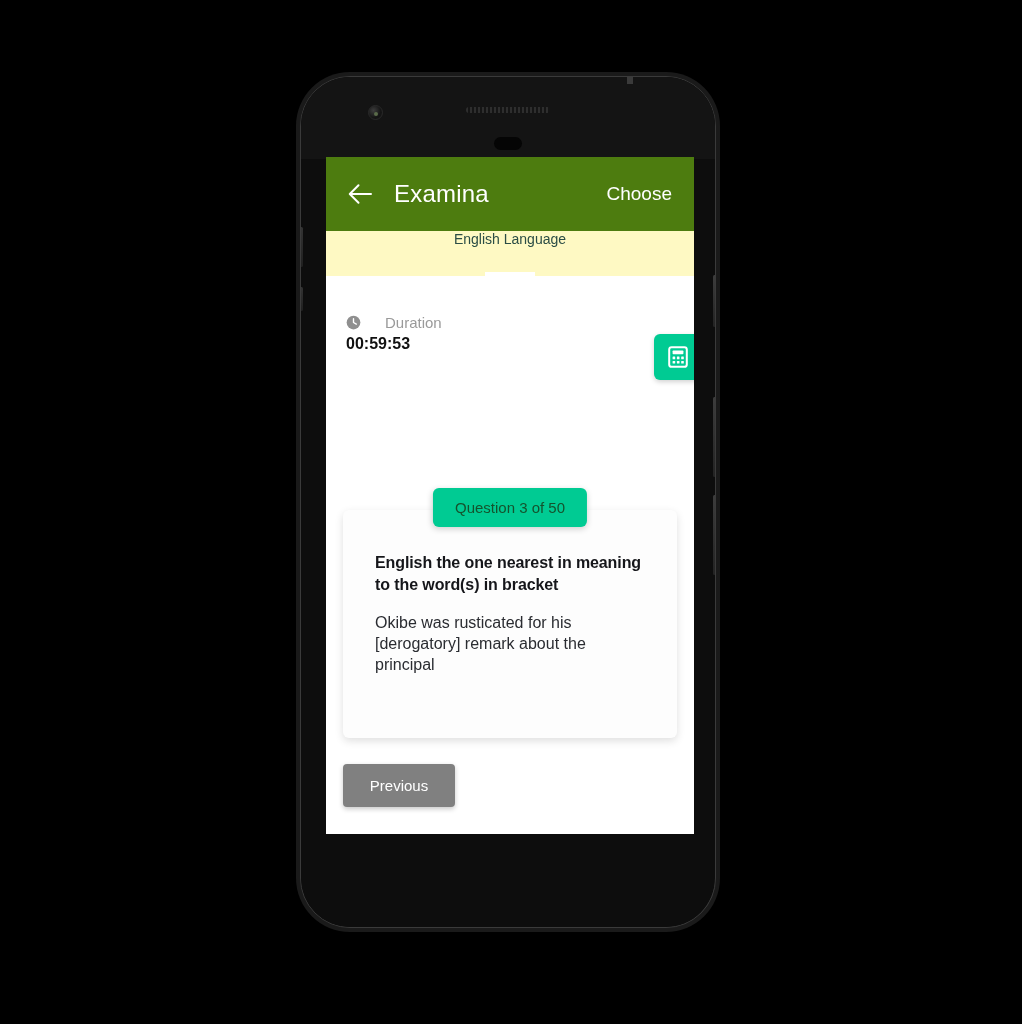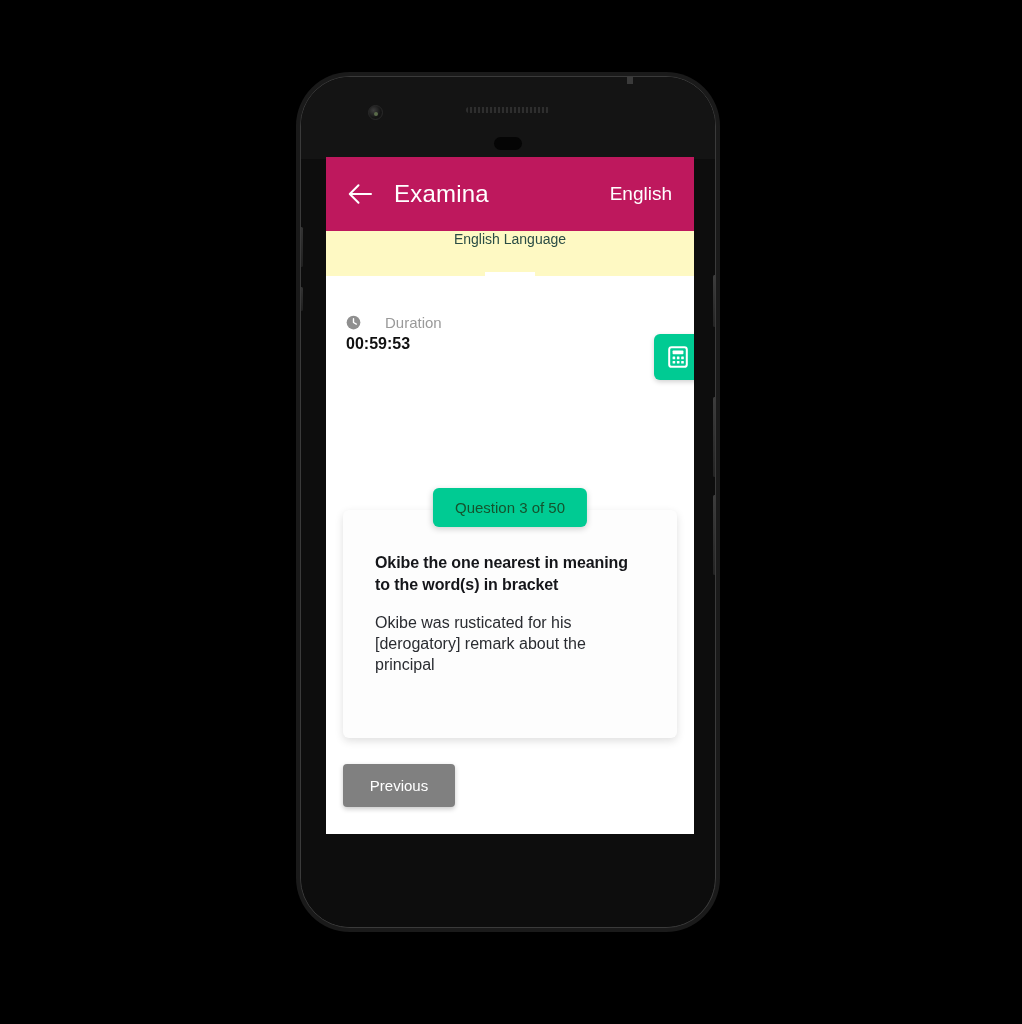--- a/index.html
+++ b/index.html
@@ -77,21 +77,21 @@
   
   .screen {
     position: absolute; left: 326px; top: 157px;
     width: 368px; height: 677px;
     background: #ffffff;
     overflow: hidden;
   }
 
   
   .appbar {
-    position: relative; height: 74px; background: #be185d;
+    position: relative; height: 74px; background: #4d7c0f;
     display: flex; align-items: center; padding: 0 20px;
   }
   .back-icon { width: 30px; height: 30px; flex: 0 0 auto; cursor: pointer; }
   .app-title {
     color: #ffffff; font-size: 24px; font-weight: 400;
     margin-left: 18px; letter-spacing: .2px;
   }
   .submit-btn {
     margin-left: auto; color: #ffffff; font-size: 19px; font-weight: 400;
     cursor: pointer; padding-right: 2px;
@@ -187,21 +187,21 @@
   </div>
 
   <div class="screen">
 
     <div class="appbar">
       <svg class="back-icon" viewBox="0 0 24 24" fill="none" stroke="#ffffff" stroke-width="1.6" stroke-linecap="round" stroke-linejoin="round">
         <line x1="20" y1="12" x2="4" y2="12"></line>
         <polyline points="10,5 3,12 10,19"></polyline>
       </svg>
       <div class="app-title">Examina</div>
-      <div class="submit-btn">English</div>
+      <div class="submit-btn">Choose</div>
     </div>
 
     <div class="tabbar">
       <div class="tab-label">English Language</div>
       <div class="tab-indicator"></div>
     </div>
 
     <div class="app-body">
 
       <div class="duration-wrap">
@@ -224,21 +224,21 @@
           <rect x="15.2" y="11.6" width="2.6" height="2.6" rx="0.5" fill="#ffffff"></rect>
           <rect x="6.6" y="15.9" width="2.6" height="2.6" rx="0.5" fill="#ffffff"></rect>
           <rect x="10.9" y="15.9" width="2.6" height="2.6" rx="0.5" fill="#ffffff"></rect>
           <rect x="15.2" y="15.9" width="2.6" height="2.6" rx="0.5" fill="#ffffff"></rect>
         </svg>
       </div>
 
       <div class="qbadge">Question 3 of 50</div>
 
       <div class="qcard">
-        <div class="q-instruction">Okibe the one nearest in meaning to the word(s) in bracket</div>
+        <div class="q-instruction">English the one nearest in meaning to the word(s) in bracket</div>
         <div class="q-text">Okibe was rusticated for his [derogatory] remark about the principal</div>
       </div>
 
       <div class="navrow">
         <button class="nav-btn nav-prev">Previous</button>
       </div>
 
     </div>
   </div>
 </div>

